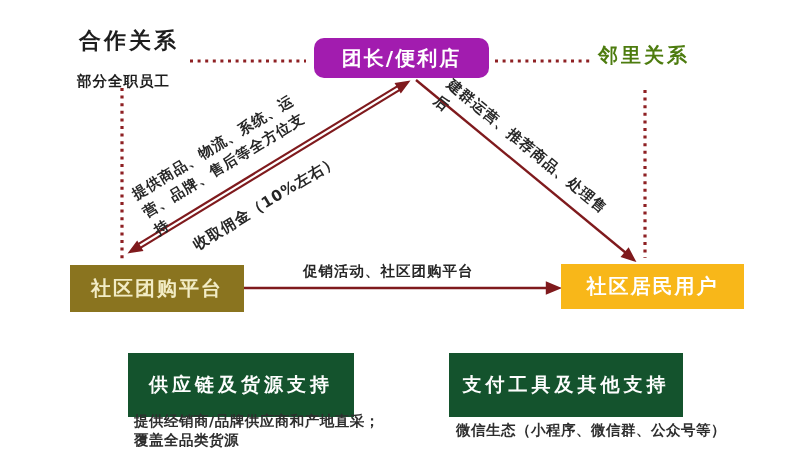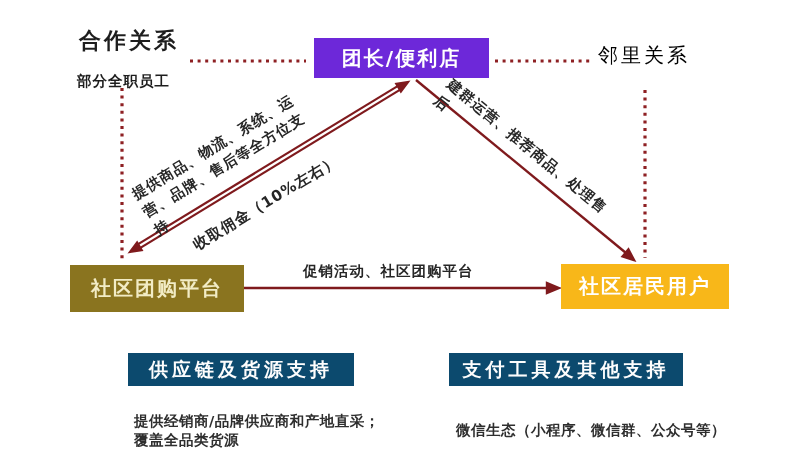--- a/index.html
+++ b/index.html
@@ -4,33 +4,33 @@
 <style>
   html,body{margin:0;padding:0;background:#ffffff;}
   .stage{
     position:relative;width:795px;height:457px;background:#ffffff;overflow:hidden;
     font-family:"DejaVu Sans","Liberation Sans",sans-serif;color:#222;margin-left:6px;
   }
   .node{
     position:absolute;display:flex;align-items:center;justify-content:center;
     font-weight:700;letter-spacing:2px;text-align:center;
   }
-  .node-leader{left:308px;top:38px;width:175px;height:40px;background:#6d28d9;color:#ffffff;font-size:20px;}
+  .node-leader{left:308px;top:38px;width:175px;height:40px;background:#a21caf;color:#ffffff;font-size:20px;border-radius:10px;}
   .node-platform{left:64px;top:265px;width:174px;height:47px;background:#8a741f;color:#f2ecc5;font-size:20px;}
-  .node-residents{left:555px;top:264px;width:168px;height:45px;background:#f8b719;color:#ffffff;font-size:20px;}
+  .node-residents{left:555px;top:264px;width:183px;height:45px;background:#f8b719;color:#ffffff;font-size:20px;}
   .support-box{
-    position:absolute;top:353px;height:33px;background:#0c4a6e;color:#fdfdfd;
+    position:absolute;top:353px;height:64px;background:#14532d;color:#fdfdfd;
     display:flex;align-items:center;justify-content:center;
     font-size:19px;font-weight:700;letter-spacing:4px;
   }
   .support-left{left:122px;width:226px;}
   .support-right{left:443px;width:234px;}
   .rel-title{position:absolute;left:73px;top:26px;font-size:22px;font-weight:700;letter-spacing:3px;color:#1d1d1d;}
   .rel-sub{position:absolute;left:71px;top:72px;font-size:14.5px;font-weight:700;letter-spacing:1px;color:#1d1d1d;}
-  .rel-neighbor{position:absolute;left:592px;top:42px;font-size:20px;font-weight:400;letter-spacing:3px;color:#000000;}
+  .rel-neighbor{position:absolute;left:592px;top:42px;font-size:20px;font-weight:700;letter-spacing:3px;color:#4d7c0f;}
   .edge-label{
     position:absolute;font-size:14.5px;font-weight:700;color:#262626;
     white-space:pre-line;line-height:1.45;letter-spacing:1px;
   }
   .edge-left{
     left:247px;top:148px;width:254px;
     transform:translate(-50%,-50%) rotate(-31.3deg);
   }
   .edge-commission{
     left:287px;top:187px;width:230px;font-size:15px;

